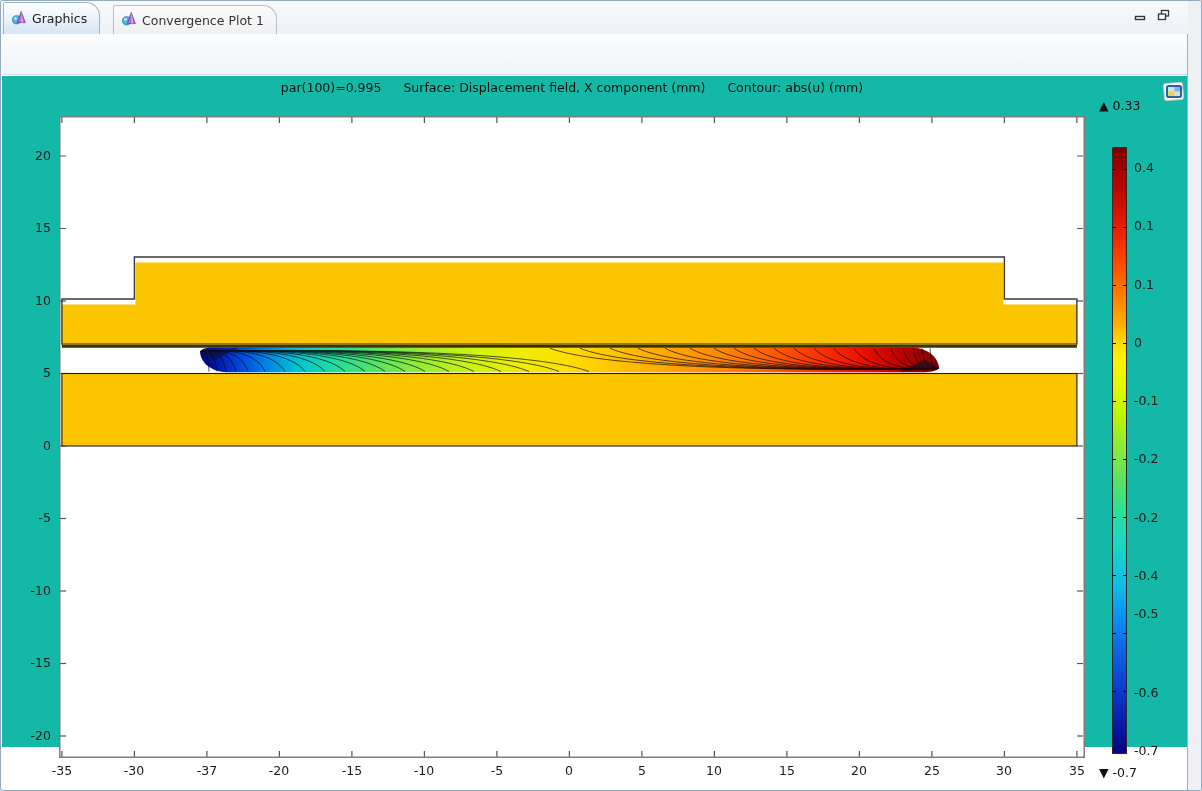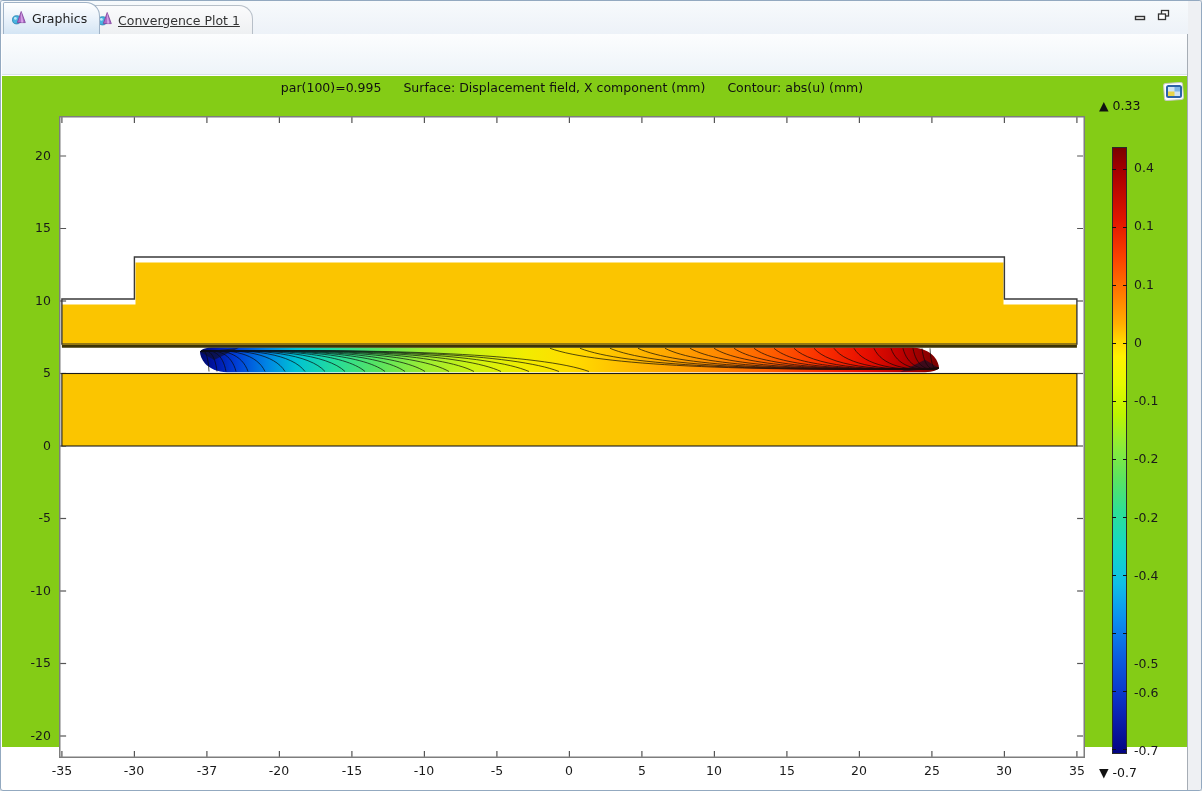--- a/index.html
+++ b/index.html
@@ -12,35 +12,35 @@
                 background:#eef0f3; border-left:1px solid #a6adb5; }
 
   
   .tabstrip{ position:absolute; left:0; top:0; width:1187px; height:33px;
              background:linear-gradient(#f7fafc,#edf2f8); }
   .tab{ position:absolute; display:flex; align-items:center; gap:5px; padding:0 12px 0 8px;
         font-size:12.5px; color:#222; border:1px solid #9fb2c6; border-bottom:none;
         border-radius:2px 14px 0 0; cursor:default; white-space:nowrap; }
   .tab.active{ left:2px; top:1px; height:32px; z-index:2;
                background:linear-gradient(#ffffff,#e8f1fa 55%,#d4e5f4); }
-  .tab.inactive{ left:88px; top:4px; height:29px; background:linear-gradient(#fbfbfc,#eef0f2);
-                 border-color:#b7bfc8; color:#333;text-decoration:underline; }
+  .tab.inactive{ left:112px; top:4px; height:29px; background:linear-gradient(#fbfbfc,#eef0f2);
+                 border-color:#b7bfc8; color:#333; }
   .win-controls{ position:absolute; top:8px; right:18px; display:flex; gap:9px; }
   .win-btn{ width:14px; height:12px; display:flex; align-items:center; justify-content:center; }
 
   
   .toolbar{ position:absolute; left:1px; top:33px; width:1185px; height:41px;
             background:linear-gradient(#fcfdfe,#eef4f9); border-bottom:1px solid #d9e2ea; }
   .tbtn{ position:absolute; top:45px; width:24px; height:24px; display:flex;
          align-items:center; justify-content:center; border-radius:3px; }
   .tbtn.framed{ border:1px solid #97a3ae; background:linear-gradient(#f2f6fa,#e2ebf3); }
   .tsep{ position:absolute; top:46px; width:1px; height:21px; background:#c3ccd5; }
 
   
-  .canvas{ position:absolute; left:1px; top:75px; width:1185px; height:671px; background:#84cc16; }
+  .canvas{ position:absolute; left:1px; top:75px; width:1185px; height:671px; background:#14b8a6; }
   .plot-title{ position:absolute; left:57px; top:4px; width:1026px; text-align:center;
                font-size:12.5px; color:#111; }
   .plot-title span{ margin:0 9px; }
   .imgtool{ position:absolute; left:1160px; top:6px; width:24px; height:21px; }
 
   .plot-svg{ position:absolute; left:57px; top:40px; }
 
   .xlab{ position:absolute; top:687px; transform:translateX(-50%); font-size:12.5px; color:#1a1a1a; }
   .ylab{ position:absolute; left:12px; width:37px; text-align:right; font-size:12.5px; color:#1a1a1a; }
 
@@ -373,21 +373,21 @@
     </div>
 
     <span class="cblab" style="top:84px">0.4</span>
     <span class="cblab" style="top:142px">0.1</span>
     <span class="cblab" style="top:201px">0.1</span>
     <span class="cblab" style="top:259px">0</span>
     <span class="cblab" style="top:317px">-0.1</span>
     <span class="cblab" style="top:375px">-0.2</span>
     <span class="cblab" style="top:434px">-0.2</span>
     <span class="cblab" style="top:492px">-0.4</span>
-    <span class="cblab" style="top:580px">-0.5</span>
+    <span class="cblab" style="top:530px">-0.5</span>
     <span class="cblab" style="top:609px">-0.6</span>
     <span class="cblab" style="top:667px">-0.7</span>
 
     <div class="cbminmax" style="top:689px">
       <span>▼</span>
       <span>-0.7</span>
     </div>
 
   </div>
 </div>

